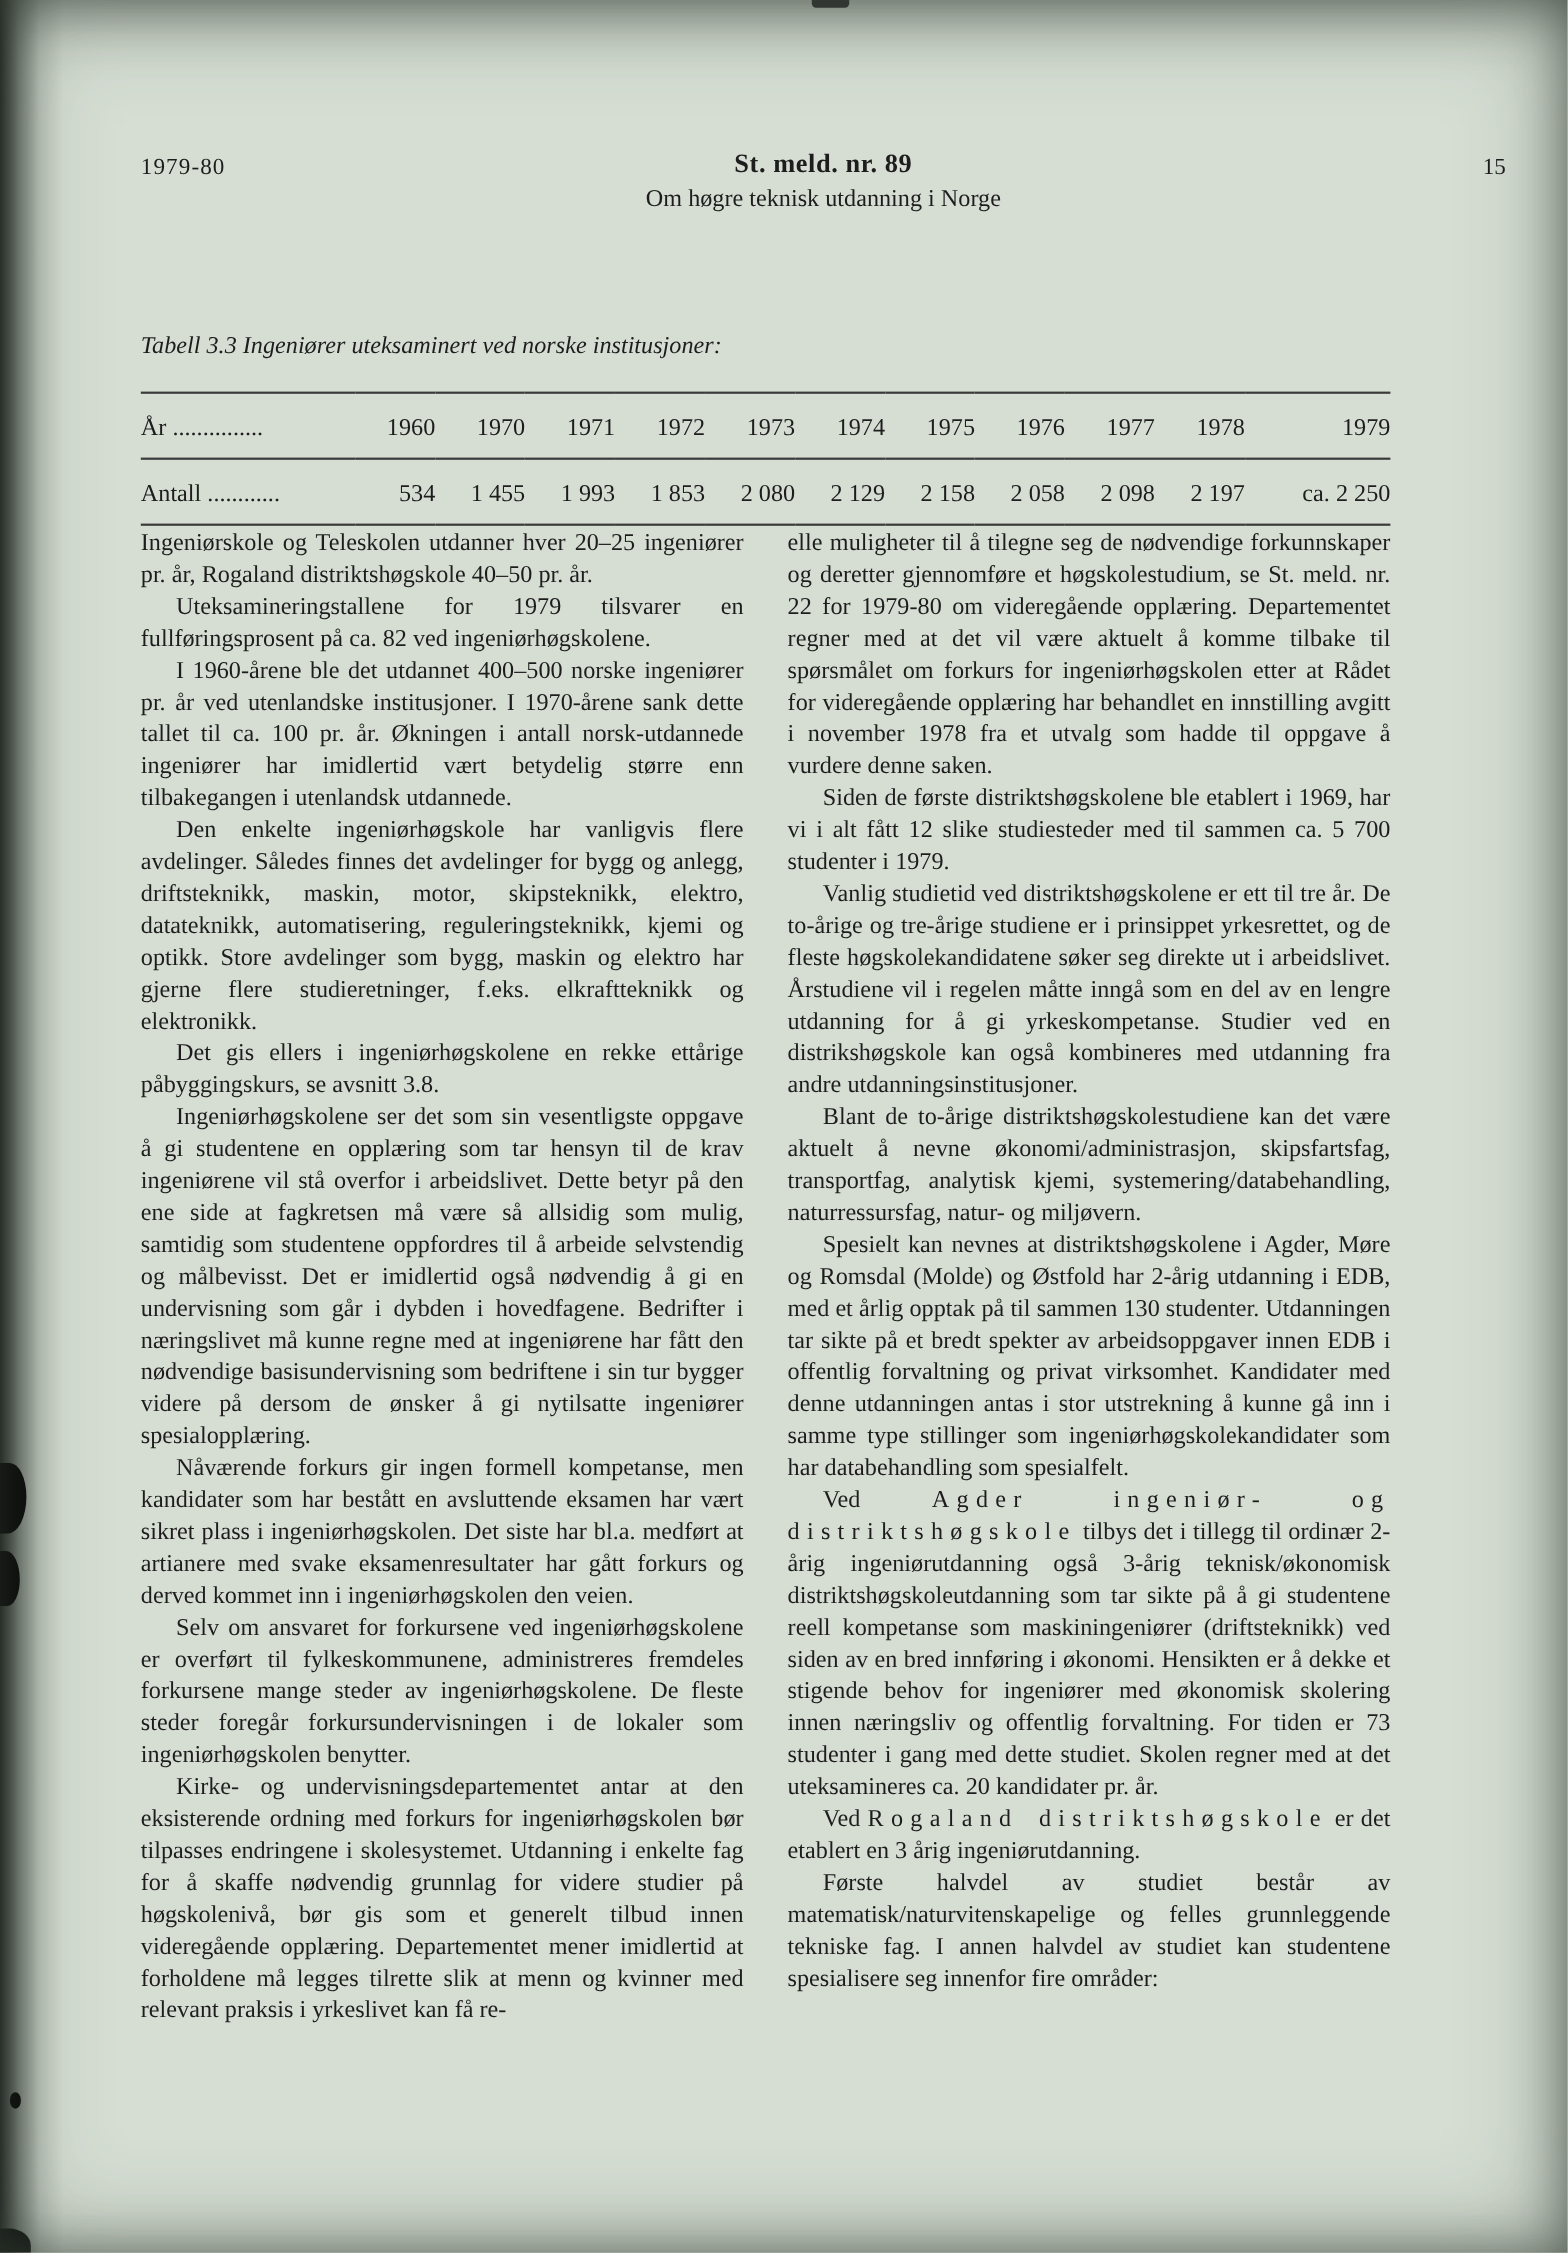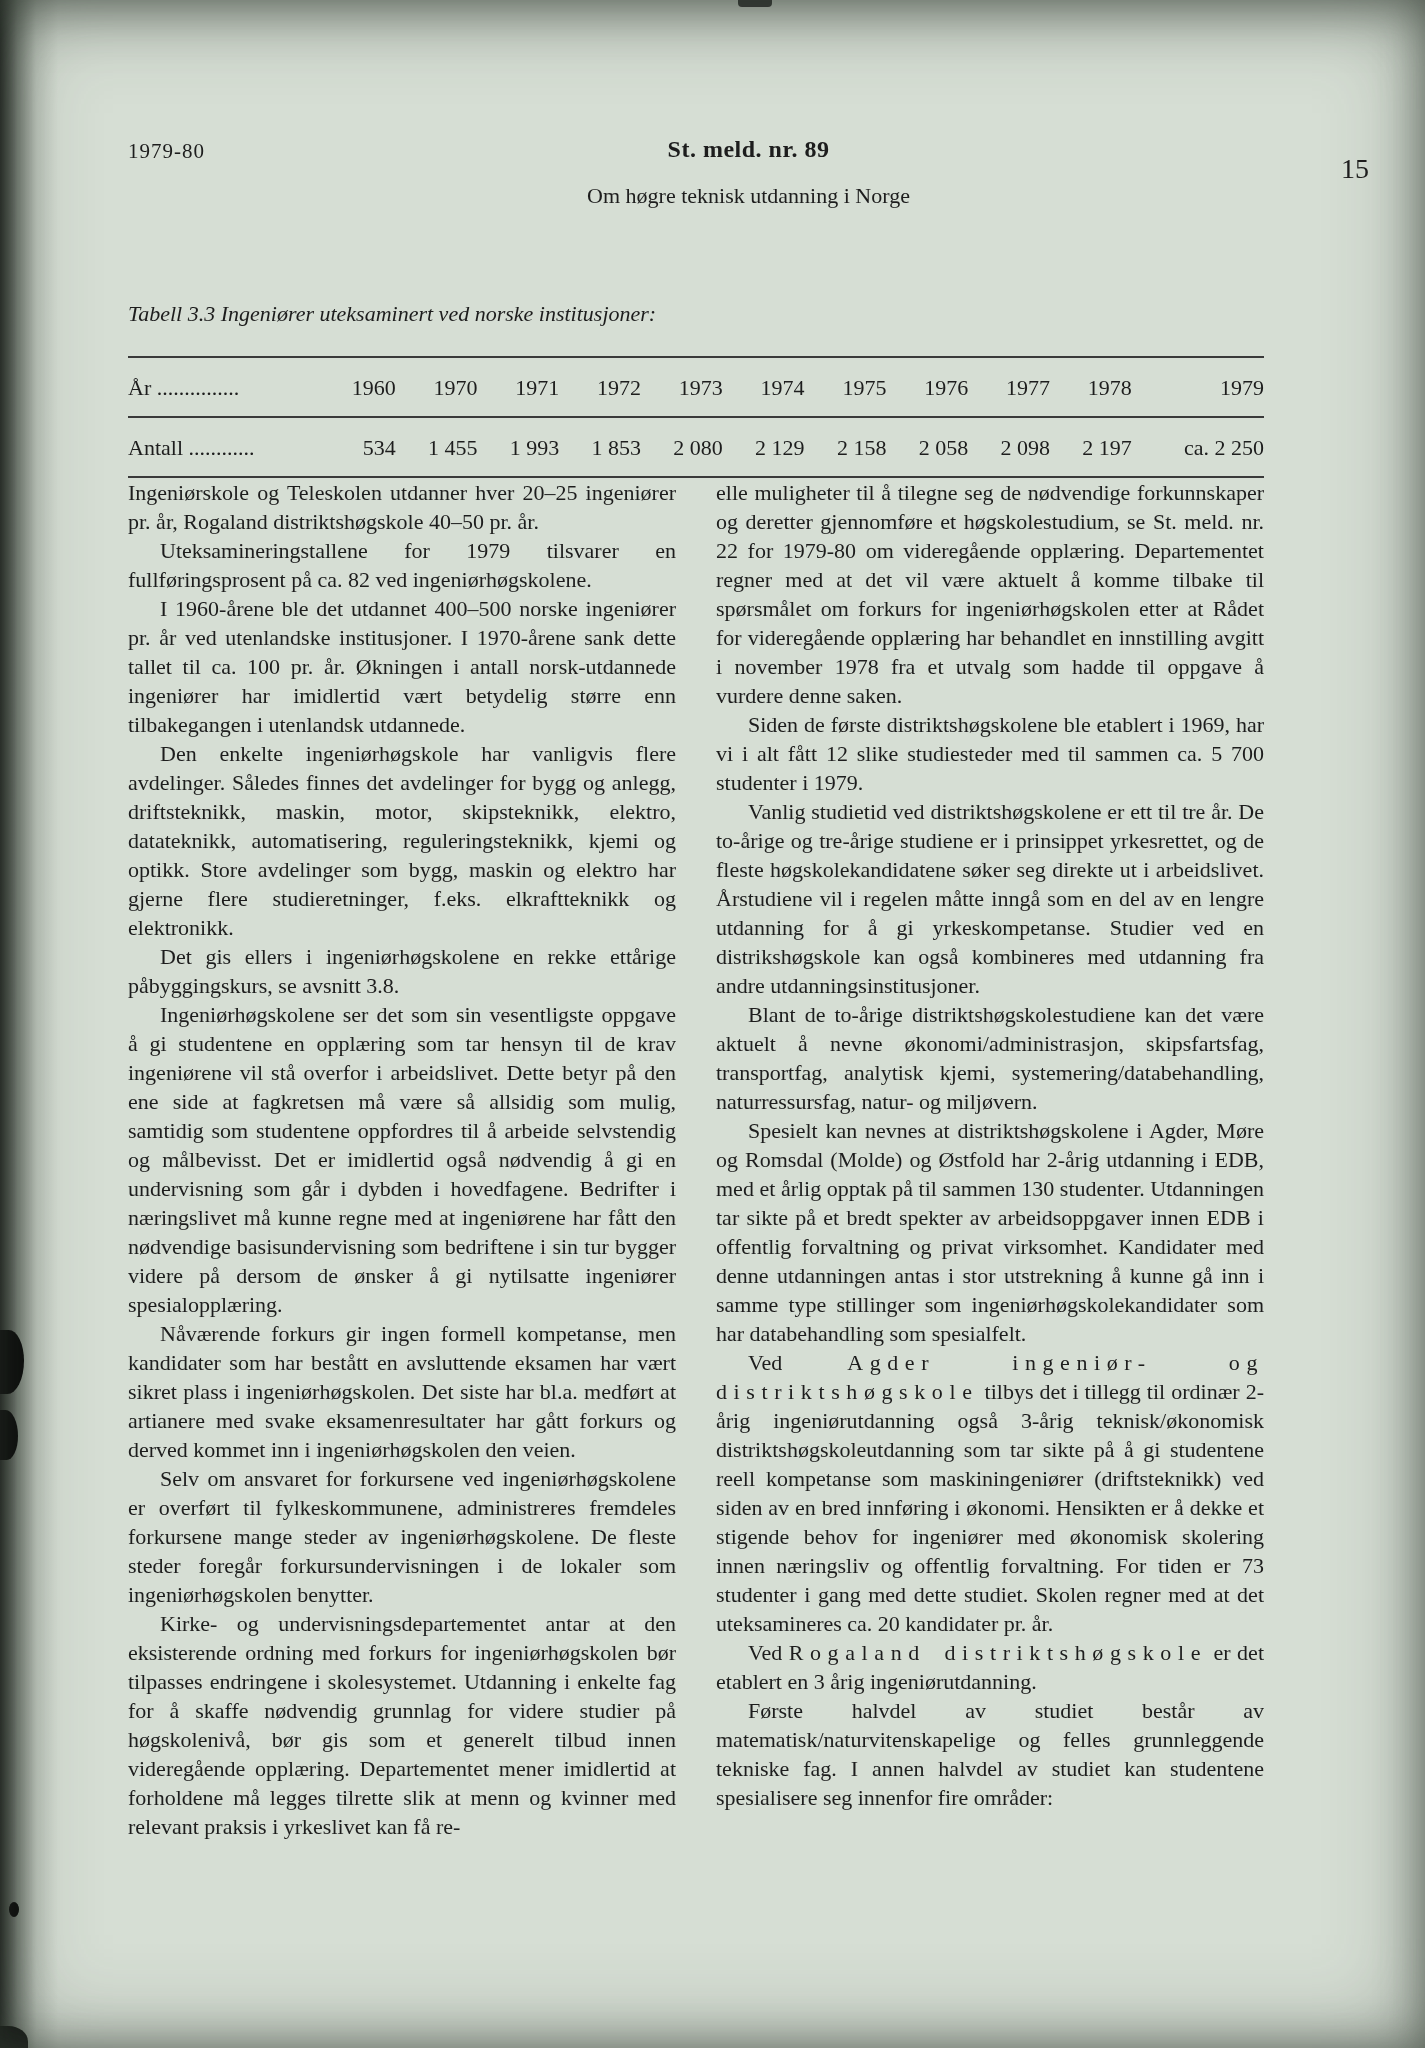--- a/index.html
+++ b/index.html
@@ -31,23 +31,23 @@
   }
   .blob { position: absolute; background: #0a0a0a; }
   .blob-1 { left: -8px; top: 1330px; width: 32px; height: 64px; border-radius: 0 55% 60% 0; }
   .blob-2 { left: -6px; top: 1410px; width: 24px; height: 50px; border-radius: 0 60% 55% 0; }
   .blob-3 { left: 9px;  top: 1902px; width: 10px; height: 15px; border-radius: 50%; }
   .corner-mark { position: absolute; left: 0; bottom: 0; width: 28px; height: 22px; background: #101210; border-radius: 0 70% 0 0; }
   .top-mark { position: absolute; left: 738px; top: 0; width: 34px; height: 7px; background: #1a1a1a; border-radius: 0 0 4px 4px; opacity: 0.85; }
 
   .header { position: absolute; left: 128px; right: 56px; top: 136px; }
   .header-left  { position: absolute; left: 0; top: 3px; font-size: 21px; letter-spacing: 1px; }
-  .header-page  { position: absolute; right: 0; top: 17px; font-size: 28px; }
+  .header-page  { position: absolute; right: 0; top: 3px; font-size: 21px; }
   .header-title { text-align: center; font-weight: bold; font-size: 24px; letter-spacing: 0.5px; }
-  .header-subtitle { text-align: center; font-size: 22px; margin-top: 20px; }
+  .header-subtitle { text-align: center; font-size: 22px; margin-top: 4px; }
 
   .content { position: absolute; left: 128px; top: 300px; width: 1136px; }
   .table-caption { font-style: italic; font-size: 22px; line-height: 28px; margin-bottom: 28px; }
 
   table.stats {
     width: 100%;
     border-collapse: collapse;
     border-top: 2px solid #3a3a3a;
     border-bottom: 2px solid #3a3a3a;
     font-size: 22px;

